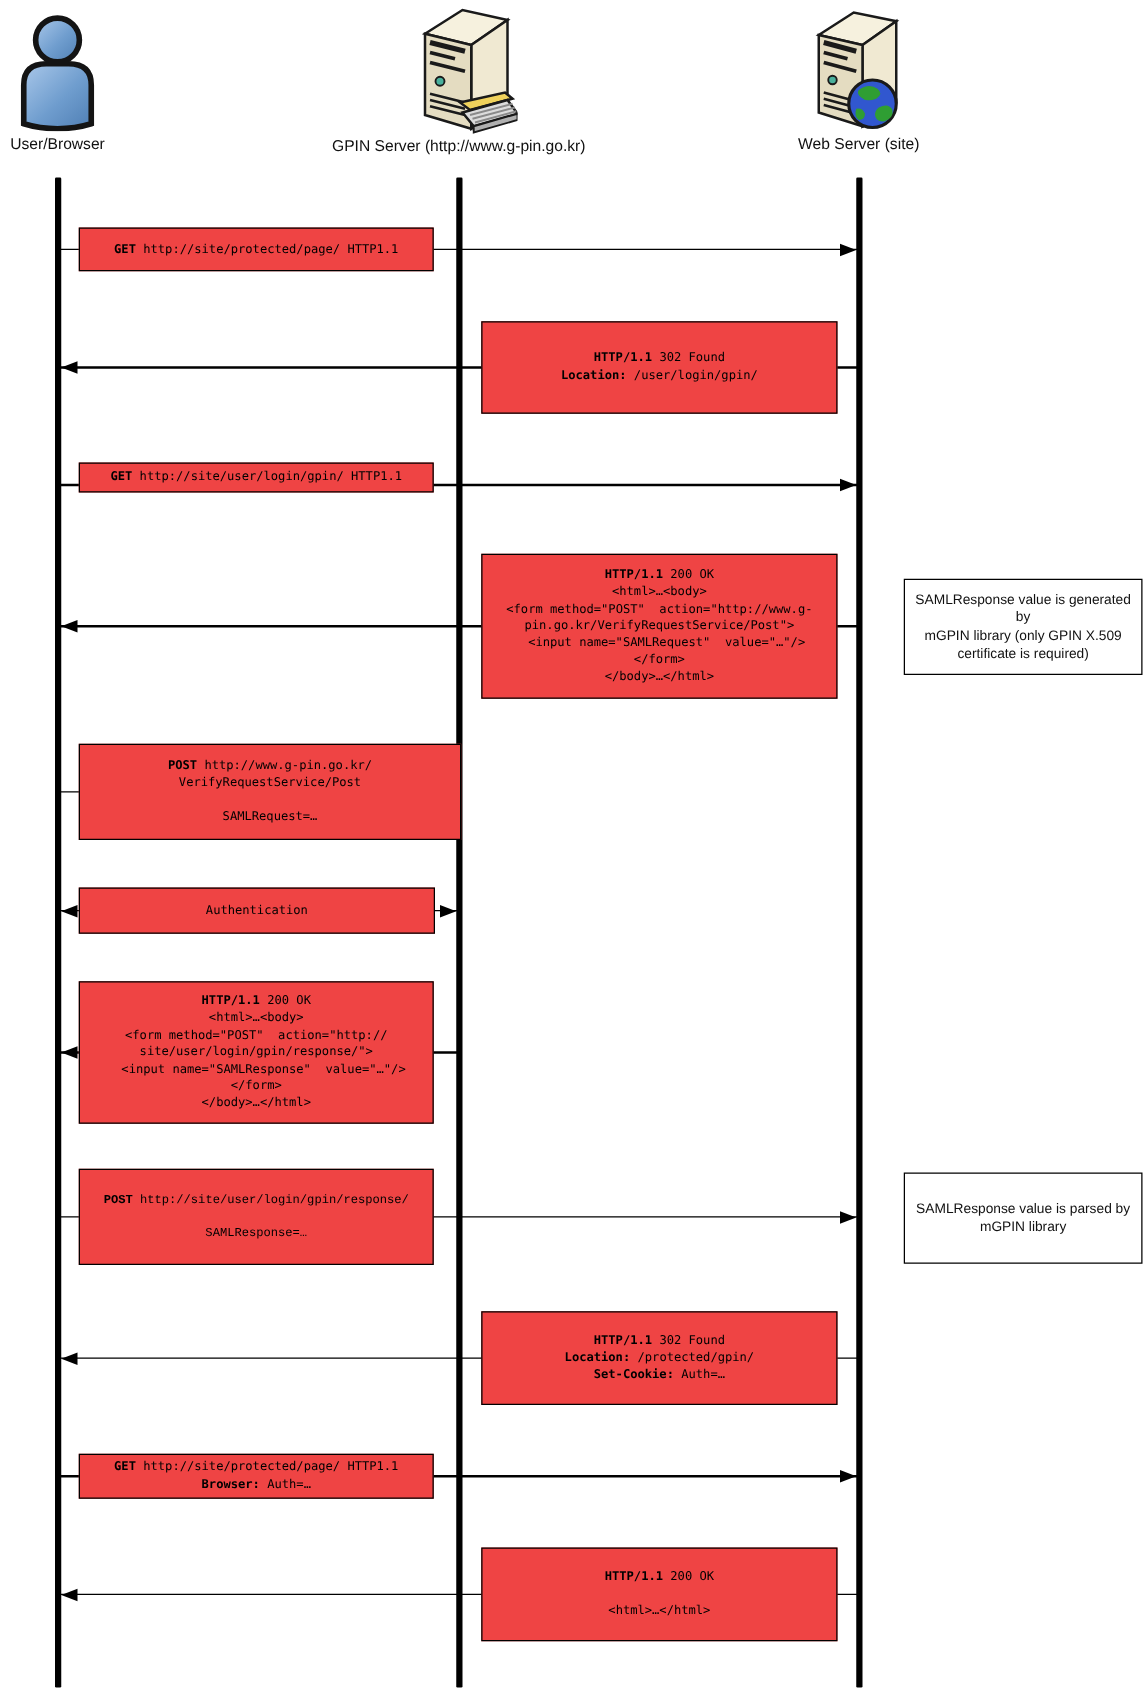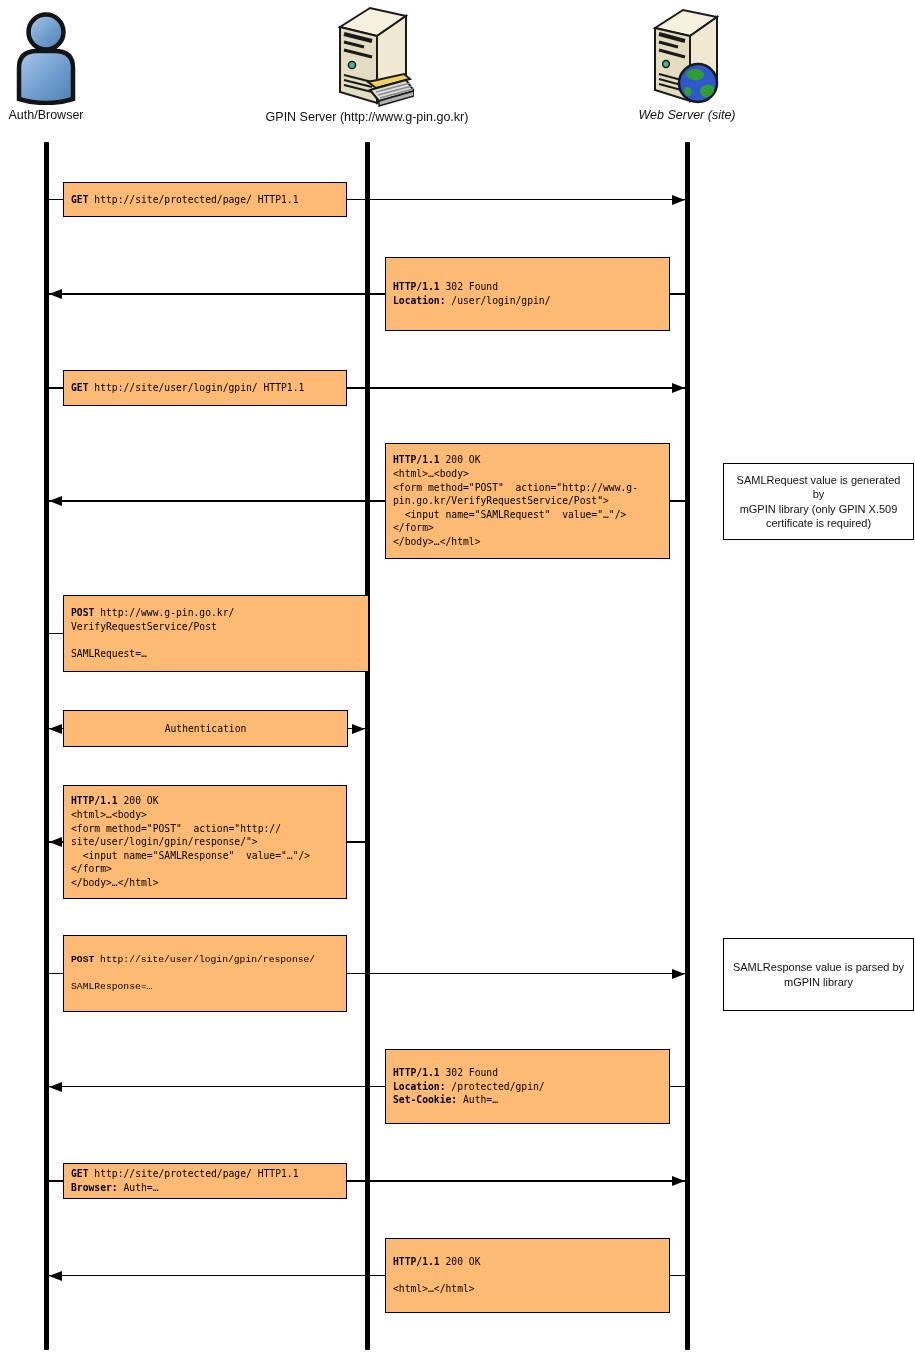--- a/index.html
+++ b/index.html
@@ -13,24 +13,24 @@
   .lifeline { position:absolute; width:5px; background:#000; border-radius:1px; }
 
   .msg-line { position:absolute; height:1.6px; background:#000; }
   .arrow-right { position:absolute; width:0; height:0;
                  border-top:5px solid transparent; border-bottom:5px solid transparent;
                  border-left:13px solid #000; }
   .arrow-left  { position:absolute; width:0; height:0;
                  border-top:5px solid transparent; border-bottom:5px solid transparent;
                  border-right:13px solid #000; }
 
-  .msg-box { position:absolute; background:#fdba74; border:1.3px solid #000; box-sizing:border-box;
+  .msg-box { position:absolute; background:#ef4444; border:1.3px solid #000; box-sizing:border-box;
              display:flex; flex-direction:column; justify-content:center;
              padding:3px 7px; font-family:"DejaVu Sans Mono", monospace;
-             font-size:9.7px; line-height:13.6px; color:#000; }
+             font-size:9.7px; line-height:13.6px; color:#000;text-align:center; }
   .msg-box .ln { white-space:pre; min-height:13.6px; }
   .msg-box.center { align-items:center; }
   .msg-box .bold { font-weight:bold; }
 
   .note-box { position:absolute; background:#fff; border:1px solid #000; box-sizing:border-box;
               display:flex; align-items:center; justify-content:center; text-align:center;
               font-family:"Liberation Sans", sans-serif; font-size:11px; line-height:14.5px;
               white-space:pre-line; padding:6px 8px; color:#111; }
 </style>
 </head>
@@ -74,44 +74,44 @@
     <path d="M12 48 L38 55" stroke="#1a1a1a" stroke-width="3"></path>
     <circle cx="19" cy="62" r="3.4" fill="#49b09c" stroke="#1a1a1a" stroke-width="1.5"></circle>
     <path d="M12 72 L38 79 M12 77 L38 84 M12 82 L38 89" stroke="#1a1a1a" stroke-width="2"></path>
     <circle cx="51" cy="81" r="19" fill="#3157cf" stroke="#1a1a1a" stroke-width="2.5"></circle>
     <path d="M40 70 Q48 64 55 69 Q60 73 54 77 Q46 80 42 76 Q38 73 40 70 Z" fill="#2f9e33"></path>
     <path d="M56 84 Q64 80 67 86 Q68 92 61 95 Q54 96 53 90 Q53 86 56 84 Z" fill="#2f9e33"></path>
     <path d="M38 85 Q43 84 45 89 Q45 94 40 94 Q36 91 38 85 Z" fill="#2f9e33"></path>
   </svg>
 
   <div id="actors">
-      <div class="actor-label" style="left: 46px; top: 108px;">Auth/Browser</div>
+      <div class="actor-label" style="left: 46px; top: 108px;">User/Browser</div>
       <div class="actor-label" style="left: 367px; top: 110px;">GPIN Server (http://www.g-pin.go.kr)</div>
-      <div class="actor-label" style="left: 687px; top: 108px; font-style: italic;">Web Server (site)</div>
+      <div class="actor-label" style="left: 687px; top: 108px;">Web Server (site)</div>
     </div>
   <div id="lifelines">
       <div class="lifeline" style="left: 43.5px; top: 142px; height: 1208px;"></div>
       <div class="lifeline" style="left: 364.5px; top: 142px; height: 1208px;"></div>
       <div class="lifeline" style="left: 684.5px; top: 142px; height: 1208px;"></div>
     </div>
   <div id="messages">
       <div class="msg-line" style="left: 46px; width: 641px; top: 198.5px;"></div>
       <div class="arrow-right" style="top: 194.5px; left: 671.5px;"></div>
       <div class="msg-box" style="left: 63px; top: 182px; width: 284px; height: 35px;">
         <div class="ln"><span class="bold">GET</span><span> http://site/protected/page/ HTTP1.1</span></div>
       </div>
       <div class="msg-line" style="left: 46px; width: 641px; top: 293px;"></div>
       <div class="arrow-left" style="top: 289px; left: 48.5px;"></div>
       <div class="msg-box" style="left: 385px; top: 257px; width: 285px; height: 74px;">
         <div class="ln"><span class="bold">HTTP/1.1</span><span> 302 Found</span></div>
         <div class="ln"><span class="bold">Location:</span><span> /user/login/gpin/</span></div>
       </div>
       <div class="msg-line" style="left: 46px; width: 641px; top: 387px;"></div>
       <div class="arrow-right" style="top: 383px; left: 671.5px;"></div>
-      <div class="msg-box" style="left: 63px; top: 370px; width: 284px; height: 36px;">
+      <div class="msg-box" style="left: 63px; top: 370px; width: 284px; height: 24px;">
         <div class="ln"><span class="bold">GET</span><span> http://site/user/login/gpin/ HTTP1.1</span></div>
       </div>
       <div class="msg-line" style="left: 46px; width: 641px; top: 500px;"></div>
       <div class="arrow-left" style="top: 496px; left: 48.5px;"></div>
       <div class="msg-box" style="left: 385px; top: 443px; width: 285px; height: 116px;">
         <div class="ln"><span class="bold">HTTP/1.1</span><span> 200 OK</span></div>
         <div class="ln"><span>&lt;html&gt;…&lt;body&gt;</span></div>
         <div class="ln"><span>&lt;form method="POST"  action="http://www.g-</span></div>
         <div class="ln"><span>pin.go.kr/VerifyRequestService/Post"&gt;</span></div>
         <div class="ln"><span>  &lt;input name="SAMLRequest"  value="…"/&gt;</span></div>
@@ -165,19 +165,19 @@
       </div>
       <div class="msg-line" style="left: 46px; width: 641px; top: 1274.5px;"></div>
       <div class="arrow-left" style="top: 1270.5px; left: 48.5px;"></div>
       <div class="msg-box" style="left: 385px; top: 1238px; width: 285px; height: 75px;">
         <div class="ln"><span class="bold">HTTP/1.1</span><span> 200 OK</span></div>
         <div class="ln"><span></span></div>
         <div class="ln"><span>&lt;html&gt;…&lt;/html&gt;</span></div>
       </div>
     </div>
   <div id="notes">
-      <div class="note-box" style="left: 723px; top: 463px; width: 191px; height: 77px;">SAMLRequest value is generated by
+      <div class="note-box" style="left: 723px; top: 463px; width: 191px; height: 77px;">SAMLResponse value is generated by
 mGPIN library (only GPIN X.509
 certificate is required)</div>
       <div class="note-box" style="left: 723px; top: 938px; width: 191px; height: 73px;">SAMLResponse value is parsed by
 mGPIN library</div>
     </div>
 </div>
 
 </body></html>

